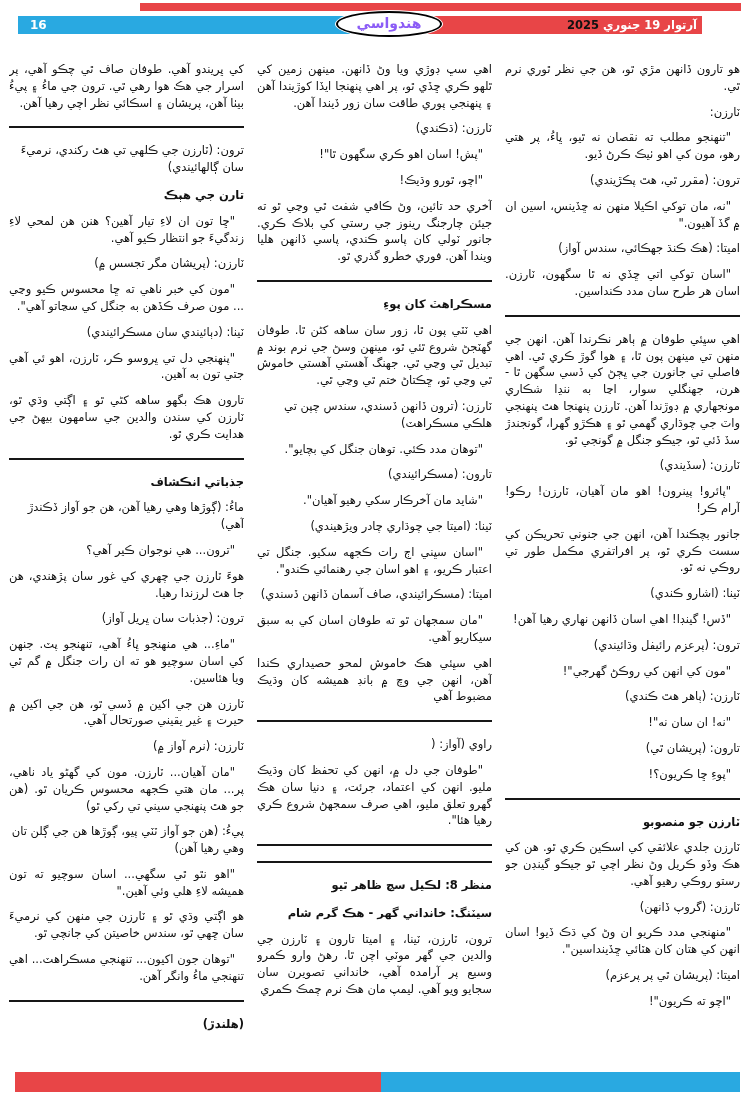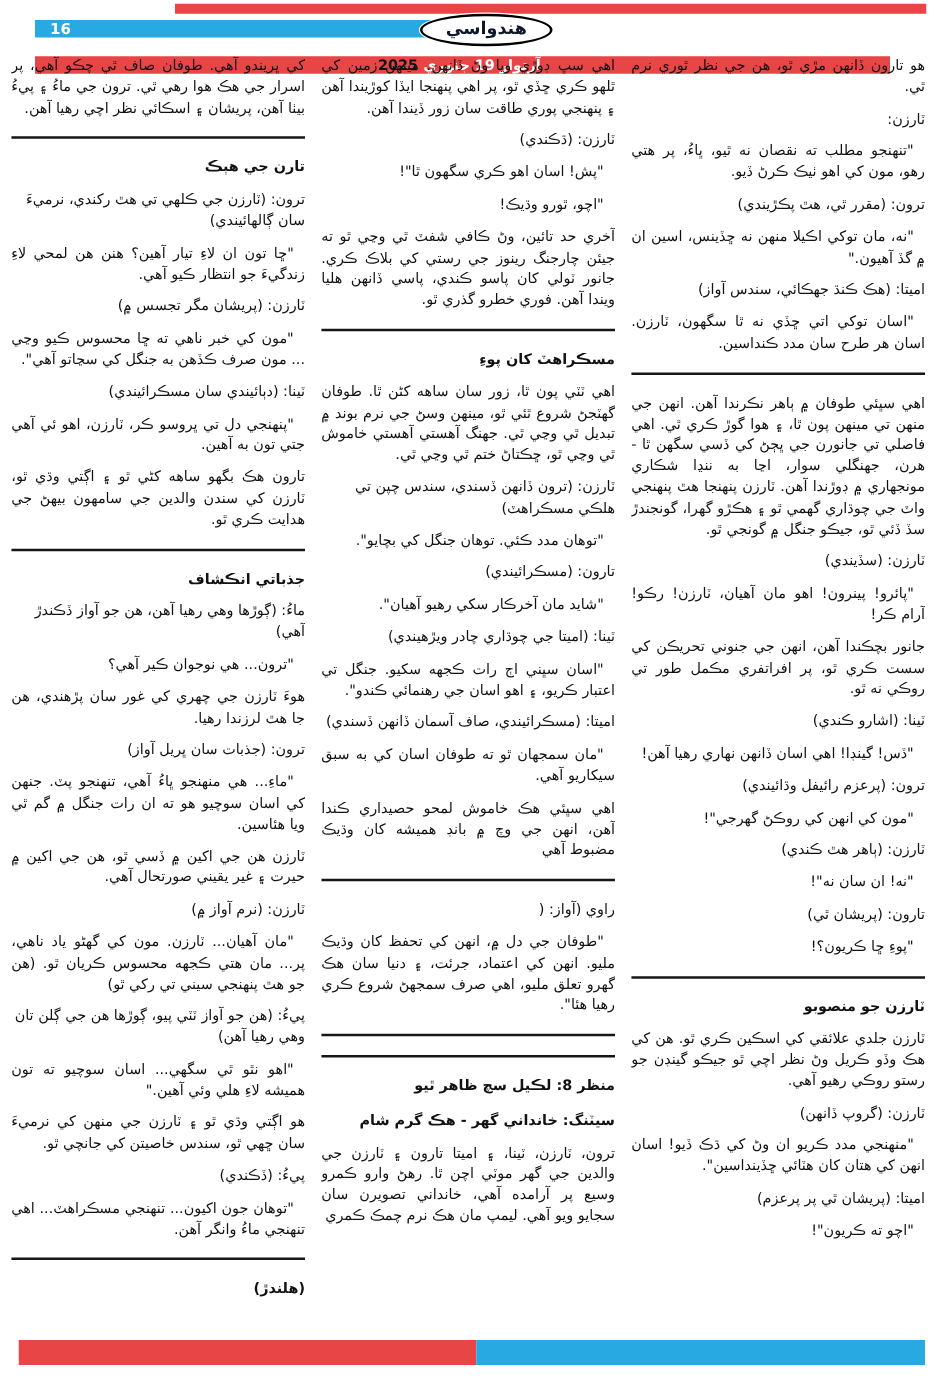--- a/index.html
+++ b/index.html
@@ -7,37 +7,37 @@
     --blue:#29a9e1;
     --ink:#111111;
   }
   *{box-sizing:border-box;}
   html,body{margin:0;padding:0;}
   body{
     width:750px;height:1109px;background:#ffffff;position:relative;overflow:hidden;
     font-family:"DejaVu Sans",sans-serif;color:var(--ink);
   }
   .topstrip{position:absolute;top:3px;left:140px;width:601px;height:8px;background:var(--red);}
-  .band{position:absolute;top:16px;left:28px;width:684px;height:18px;display:flex;direction:ltr;flex-direction:column;}
+  .band{position:absolute;top:16px;left:18px;width:684px;height:18px;display:flex;direction:ltr;}
   .band-blue{width:367px;height:100%;background:var(--blue);display:flex;align-items:center;direction:ltr;}
   .pagenum{color:#ffffff;font-weight:bold;font-size:12px;padding-left:12px;direction:ltr;}
-  .band-red{flex:1;height:100%;background:var(--red);display:flex;align-items:center;justify-content:center;direction:rtl;margin-top:15px;}
+  .band-red{flex:1;height:100%;background:var(--red);display:flex;align-items:center;justify-content:flex-start;direction:rtl;}
   .date{color:#ffffff;font-weight:bold;font-size:11.5px;padding-right:5px;white-space:nowrap;direction:rtl;}
   .date .year{color:#111111;}
   .oval{
     position:absolute;left:336px;top:11px;width:106px;height:26px;background:#ffffff;
     border:2px solid #000;border-radius:50%;display:flex;align-items:center;justify-content:center;
     box-shadow:0 0 0 1px #ffffff;
   }
-  .oval span{font-weight:bold;font-size:14px;color:#0f172a;line-height:1;transform:translateY(-1px);}
+  .oval span{font-weight:bold;font-size:14px;color:#8b5cf6;line-height:1;transform:translateY(-1px);}
   .columns{
     position:absolute;top:44px;right:10px;width:731px;height:1022px;
     display:flex;direction:rtl;gap:13px;
   }
-  .col{width:235px;height:100%;overflow:hidden;font-size:11.5px;line-height:16.8px;text-align:justify;direction:rtl;}
+  .col{width:235px;height:100%;overflow:hidden;font-size:11.5px;line-height:16.8px;text-align:justify;direction:rtl;margin-top:17px;}
   .blk{margin:0 0 9px 0;}
   .para{}
   .quote{text-indent:9px;}
   .speaker{text-align:right;}
   .heading{font-weight:bold;text-align:right;margin:11px 0 9px 0;}
   .rule{border:0;border-top:2px solid #161616;margin:15px 0 14px 0;height:0;}
   .bar-red{position:absolute;left:15px;bottom:17px;width:366px;height:20px;background:var(--red);}
   .bar-blue{position:absolute;left:381px;bottom:17px;width:359px;height:20px;background:var(--blue);}
 </style>
 </head>
@@ -111,42 +111,41 @@
       <div class="blk quote">"طوفان جي دل ۾، انهن کي تحفظ کان وڌيڪ مليو. انهن کي اعتماد، جرئت، ۽ دنيا سان هڪ گهرو تعلق مليو، اهي صرف سمجهڻ شروع ڪري رهيا هئا".</div>
       <div class="blk rule"></div>
       <div class="blk rule"></div>
       <div class="blk heading">منظر 8: لڪيل سچ ظاهر ٿيو</div>
       <div class="blk heading">سيٽنگ: خانداني گهر - هڪ گرم شام</div>
       <div class="blk para">ترون، ٽارزن، ٽينا، ۽ اميتا تارون ۽ ٽارزن جي والدين جي گهر موٽي اچن ٿا. رهڻ وارو ڪمرو وسيع پر آرامده آهي، خانداني تصويرن سان سجايو ويو آهي. ليمپ مان هڪ نرم چمڪ ڪمري</div>
     </div>
   <div class="col">
       <div class="blk para">کي ڀريندو آهي. طوفان صاف ٿي چڪو آهي، پر اسرار جي هڪ هوا رهي ٿي. ترون جي ماءُ ۽ پيءُ بيٺا آهن، پريشان ۽ اسڪائي نظر اچي رهيا آهن.</div>
       <div class="blk rule"></div>
+      <div class="blk speaker">ترون: (ٽارزن جي ڪلهي تي هٿ رکندي، نرميءَ سان ڳالهائيندي)</div>
       <div class="blk heading">تارن جي هٻڪ</div>
-      <div class="blk speaker">ترون: (ٽارزن جي ڪلهي تي هٿ رکندي، نرميءَ سان ڳالهائيندي)</div>
       <div class="blk quote">"ڇا تون ان لاءِ تيار آهين؟ هنن هن لمحي لاءِ زندگيءَ جو انتظار ڪيو آهي.</div>
       <div class="blk speaker">ٽارزن: (پريشان مگر تجسس ۾)</div>
       <div class="blk quote">"مون کي خبر ناهي ته ڇا محسوس ڪيو وڃي ... مون صرف ڪڏهن به جنگل کي سڃاتو آهي".</div>
       <div class="blk speaker">ٽينا: (دٻائيندي سان مسڪرائيندي)</div>
       <div class="blk quote">"پنهنجي دل تي ڀروسو ڪر، ٽارزن، اهو ئي آهي جتي تون به آهين.</div>
       <div class="blk para">تارون هڪ بگهو ساهه کڻي ٿو ۽ اڳتي وڌي ٿو، ٽارزن کي سندن والدين جي سامهون بيهڻ جي هدايت ڪري ٿو.</div>
       <div class="blk rule"></div>
       <div class="blk heading">جذباتي انڪشاف</div>
       <div class="blk speaker">ماءُ: (ڳوڙها وهي رهيا آهن، هن جو آواز ڏڪندڙ آهي)</div>
       <div class="blk quote">"ترون... هي نوجوان ڪير آهي؟</div>
       <div class="blk para">هوءَ ٽارزن جي چهري کي غور سان پڙهندي، هن جا هٿ لرزندا رهيا.</div>
       <div class="blk speaker">ترون: (جذبات سان ڀريل آواز)</div>
       <div class="blk quote">"ماءِ... هي منهنجو ڀاءُ آهي، تنهنجو پٽ. جنهن کي اسان سوچيو هو ته ان رات جنگل ۾ گم ٿي ويا هئاسين.</div>
       <div class="blk para">ٽارزن هن جي اکين ۾ ڏسي ٿو، هن جي اکين ۾ حيرت ۽ غير يقيني صورتحال آهي.</div>
       <div class="blk speaker">ٽارزن: (نرم آواز ۾)</div>
       <div class="blk quote">"مان آهيان... ٽارزن. مون کي گهڻو ياد ناهي، پر... مان هتي ڪجهه محسوس ڪريان ٿو. (هن جو هٿ پنهنجي سيني تي رکي ٿو)</div>
       <div class="blk speaker">پيءُ: (هن جو آواز ٽٽي پيو، ڳوڙها هن جي ڳلن تان وهي رهيا آهن)</div>
       <div class="blk quote">"اهو نٿو ٿي سگهي... اسان سوچيو ته تون هميشه لاءِ هلي وئي آهين."</div>
       <div class="blk para">هو اڳتي وڌي ٿو ۽ ٽارزن جي منهن کي نرميءَ سان ڇهي ٿو، سندس خاصيتن کي جانچي ٿو.</div>
-      <div class="blk speaker">پيءُ: (ڏڪندي)</div>
       <div class="blk quote">"توهان جون اکيون... تنهنجي مسڪراهٽ... اهي تنهنجي ماءُ وانگر آهن.</div>
       <div class="blk rule"></div>
       <div class="blk heading">(هلندڙ)</div>
     </div>
 </div>
 
 <div class="bar-red"></div>
 <div class="bar-blue"></div>
 
 </body></html>

